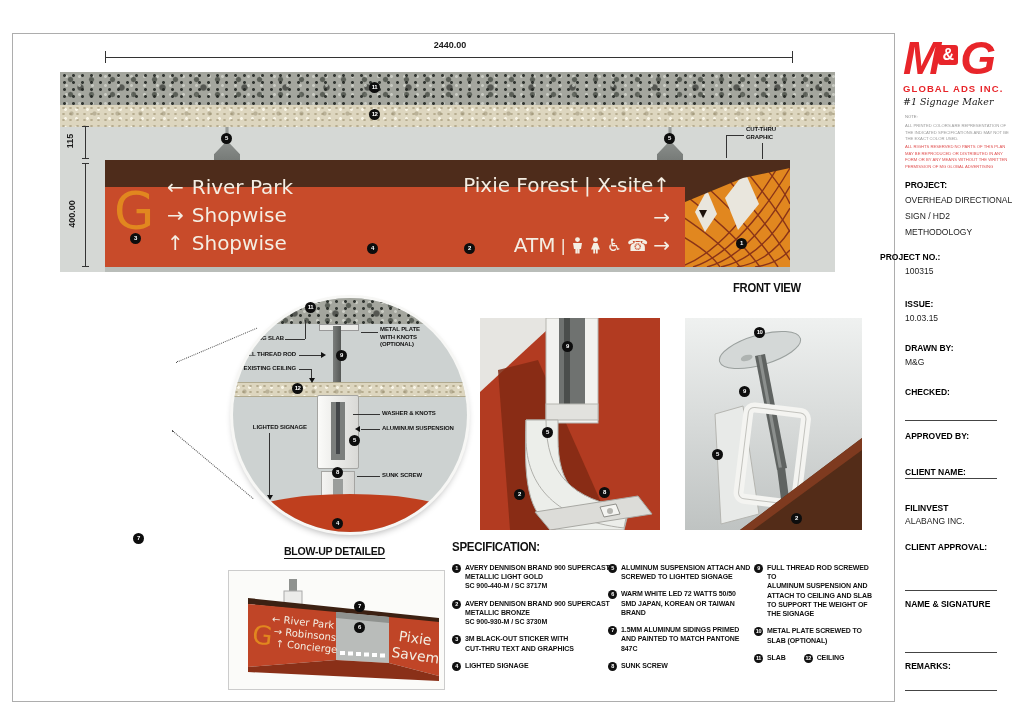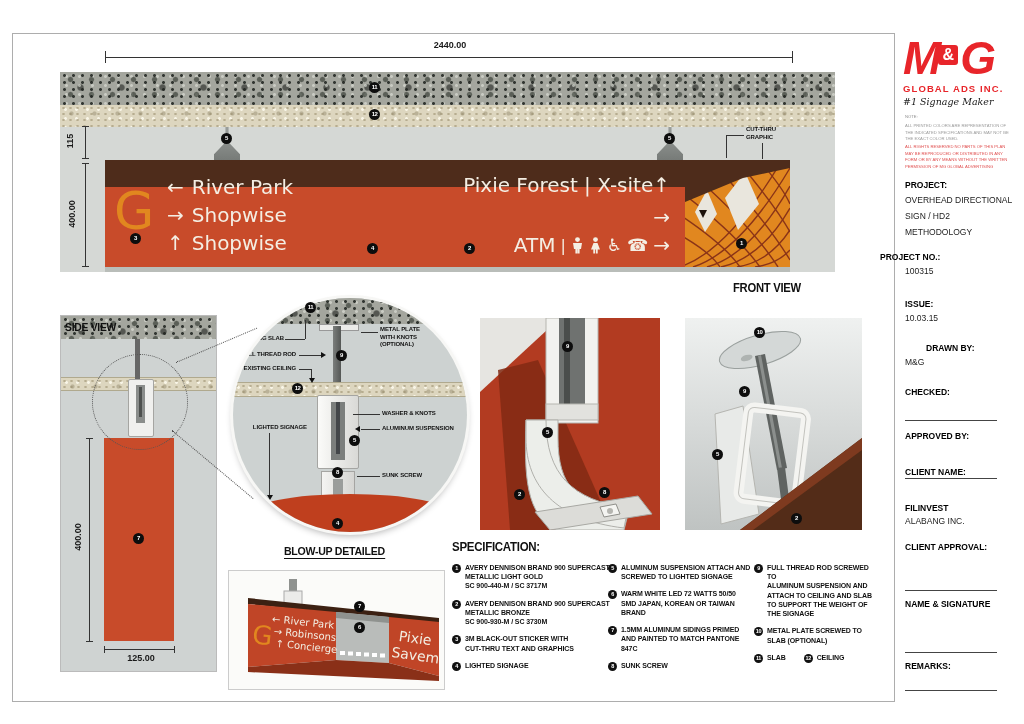--- a/index.html
+++ b/index.html
@@ -136,40 +136,20 @@
 
   <div class="marker" style="left:369px;top:82px">11</div>
   <div class="marker" style="left:369px;top:109px">12</div>
   <div class="marker" style="left:221px;top:133px">5</div>
   <div class="marker" style="left:664px;top:133px">5</div>
   <div class="marker" style="left:130px;top:233px">3</div>
   <div class="marker" style="left:367px;top:243px">4</div>
   <div class="marker" style="left:464px;top:243px">2</div>
   <div class="marker" style="left:736px;top:238px">1</div>
 
-  <div class="abs" style="left:60px;top:315px;width:157px;height:357px;background:#cfd3d2;border:1px solid #bbb;box-sizing:border-box">
-    <div class="abs tex-concrete" style="left:0;top:0;width:155px;height:23px"></div>
-    <div class="abs cond" style="left:4px;top:5px;font-size:11.5px;transform:scaleX(.9);transform-origin:left center;z-index:5">SIDE VIEW</div>
-    <div class="abs tex-ceiling" style="left:0;top:61px;width:155px;height:12px;border-top:1px solid #b0a98e;border-bottom:1px solid #b0a98e"></div>
-    <div class="abs" style="left:74px;top:23px;width:5px;height:45px;background:#666"></div>
-    <div class="abs" style="left:67px;top:63px;width:24px;height:56px;background:#f0f0ee;border:1px solid #a5a5a2;border-radius:2px">
-      <div class="abs" style="left:7px;top:5px;width:9px;height:38px;background:#8a8d8b"></div>
-      <div class="abs" style="left:10px;top:7px;width:3px;height:30px;background:#4d504e"></div>
-    </div>
-    <div class="abs" style="left:43px;top:122px;width:70px;height:203px;background:#c84b2a"></div>
-    <div class="abs" style="left:31px;top:38px;width:94px;height:94px;border:1.5px dotted #555;border-radius:50%"></div>
-    <div class="ln" style="left:28px;top:122px;width:1px;height:203px"></div>
-    <div class="tick" style="left:25px;top:122px;width:7px;height:1px"></div>
-    <div class="tick" style="left:25px;top:325px;width:7px;height:1px"></div>
-    <div class="abs dimtxt vrot" style="left:-3px;top:216px;width:40px">400.00</div>
-    <div class="ln" style="left:43px;top:333px;width:70px;height:1px"></div>
-    <div class="tick" style="left:43px;top:330px;width:1px;height:7px"></div>
-    <div class="tick" style="left:113px;top:330px;width:1px;height:7px"></div>
-    <div class="abs dimtxt" style="left:58px;top:337px;width:44px;text-align:center">125.00</div>
-  </div>
   <div class="marker" style="left:133px;top:533px">7</div>
 
   <div class="dln" style="left:176px;top:362px;width:88px;transform:rotate(-23deg);transform-origin:left center"></div>
   <div class="dln" style="left:172px;top:430px;width:106px;transform:rotate(40deg);transform-origin:left center"></div>
 
   <div class="abs" style="left:233px;top:298px;width:234px;height:234px;border-radius:50%;background:#cdd2d1;overflow:hidden;box-shadow:0 0 0 3px #f7f7f5, 0 4px 7px rgba(0,0,0,.3);z-index:10">
     <div class="abs tex-concrete" style="left:0;top:0;width:234px;height:26px"></div>
     <div class="abs" style="left:86px;top:26px;width:40px;height:7px;background:#ececea;border:1px solid #999;box-sizing:border-box"></div>
     <div class="abs" style="left:100px;top:28px;width:8px;height:60px;background:linear-gradient(90deg,#7b7e7c,#545755)"></div>
     <div class="abs tex-ceiling" style="left:0;top:84px;width:234px;height:13px;border-top:1px solid #b0a98e;border-bottom:1px solid #b0a98e"></div>
@@ -389,21 +369,21 @@
   <div class="sb-val" style="left:905px;top:192px;width:115px">OVERHEAD DIRECTIONAL
 SIGN / HD2
 METHODOLOGY</div>
 
   <div class="sb-lab" style="left:880px;top:252px">PROJECT NO.:</div>
   <div class="sb-val" style="left:905px;top:263px">100315</div>
 
   <div class="sb-lab" style="left:905px;top:299px">ISSUE:</div>
   <div class="sb-val" style="left:905px;top:310px">10.03.15</div>
 
-  <div class="sb-lab" style="left:926px;top:343px">DRAWN BY:</div>
+  <div class="sb-lab" style="left:905px;top:343px">DRAWN BY:</div>
   <div class="sb-val" style="left:905px;top:354px">M&amp;G</div>
 
   <div class="sb-lab" style="left:905px;top:387px">CHECKED:</div>
   <div class="sb-line" style="left:905px;top:420px"></div>
 
   <div class="sb-lab" style="left:905px;top:431px">APPROVED BY:</div>
   <div class="sb-line" style="left:905px;top:478px"></div>
 
   <div class="sb-lab" style="left:905px;top:467px">CLIENT NAME:</div>
   <div class="sb-lab" style="left:905px;top:503px">FILINVEST</div>

